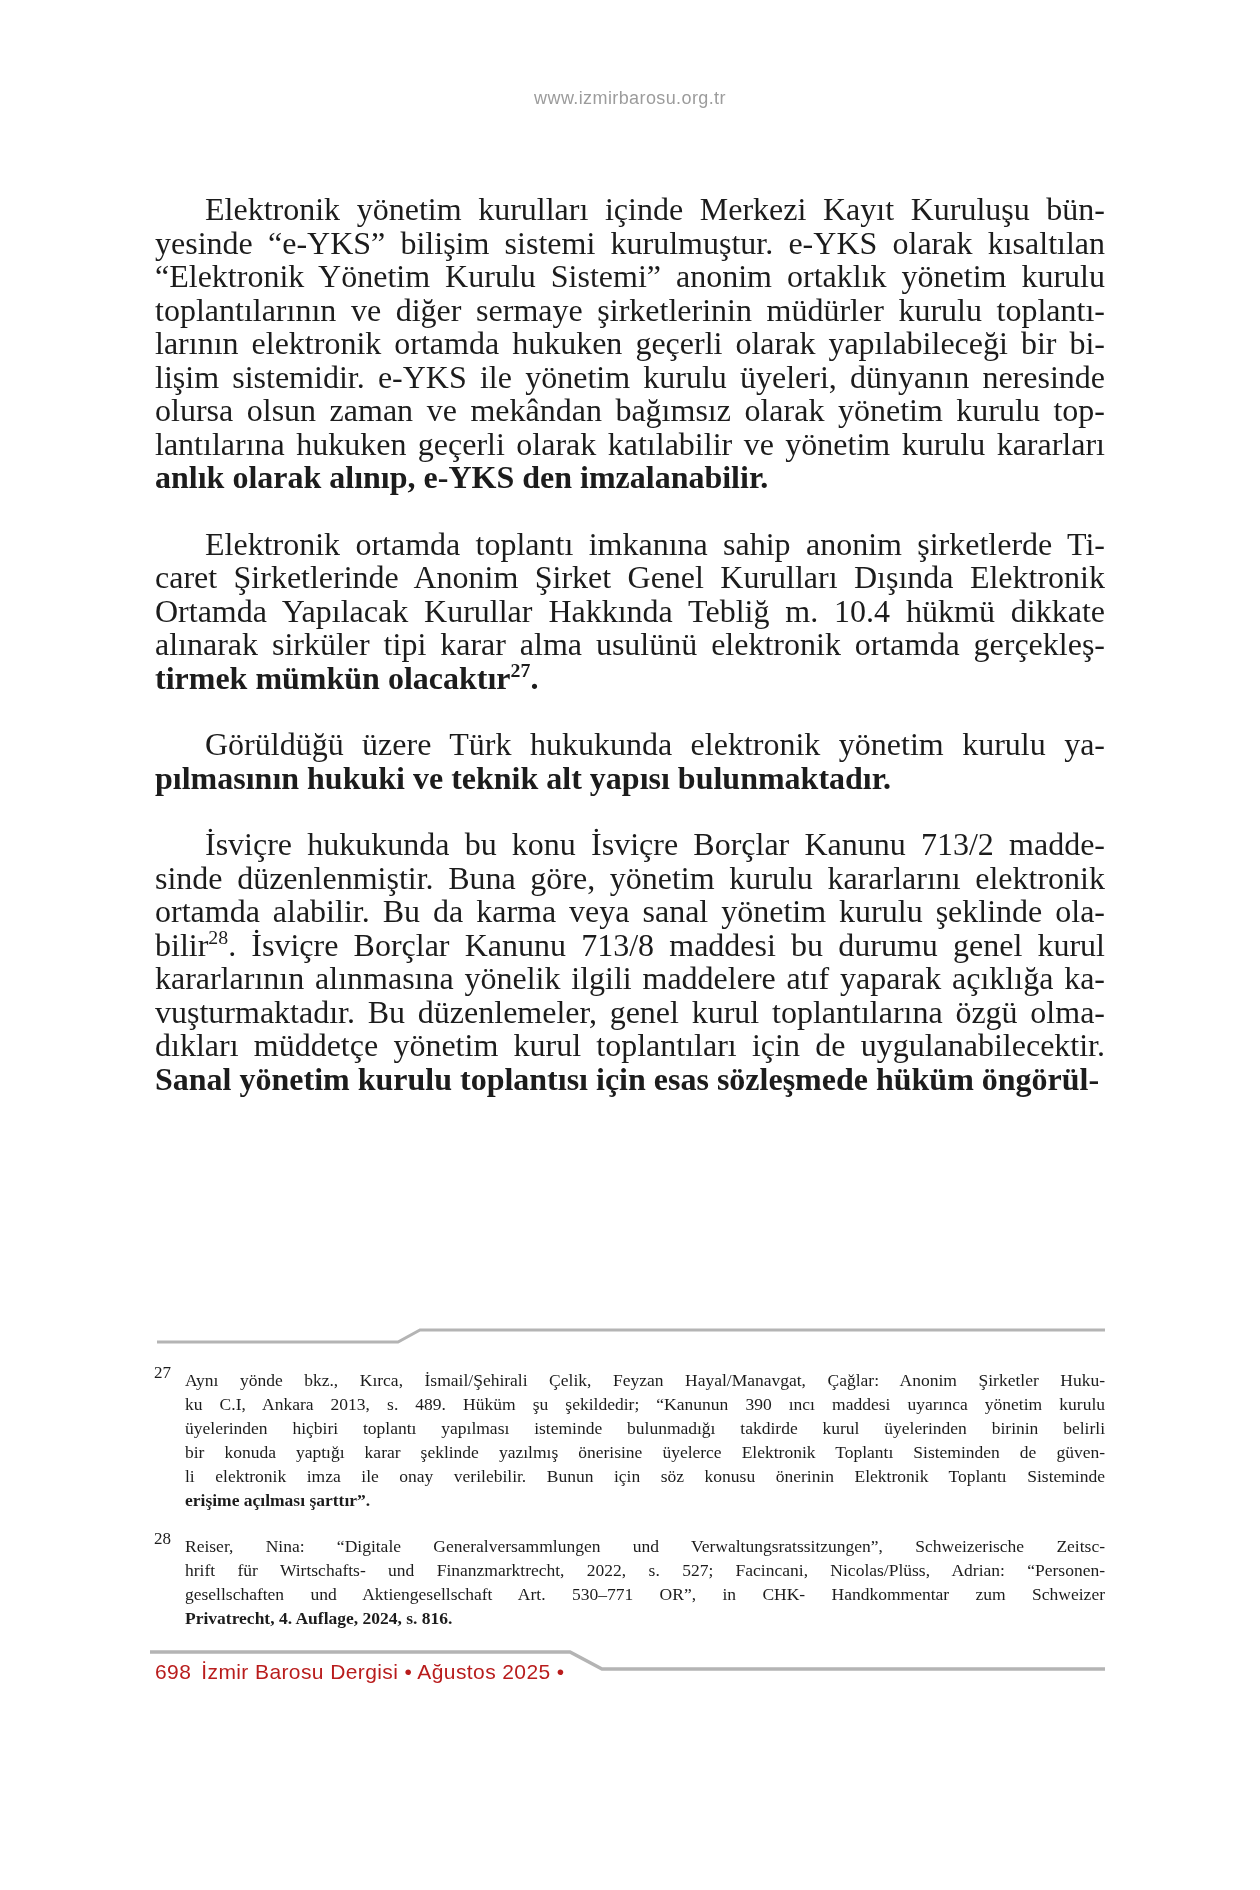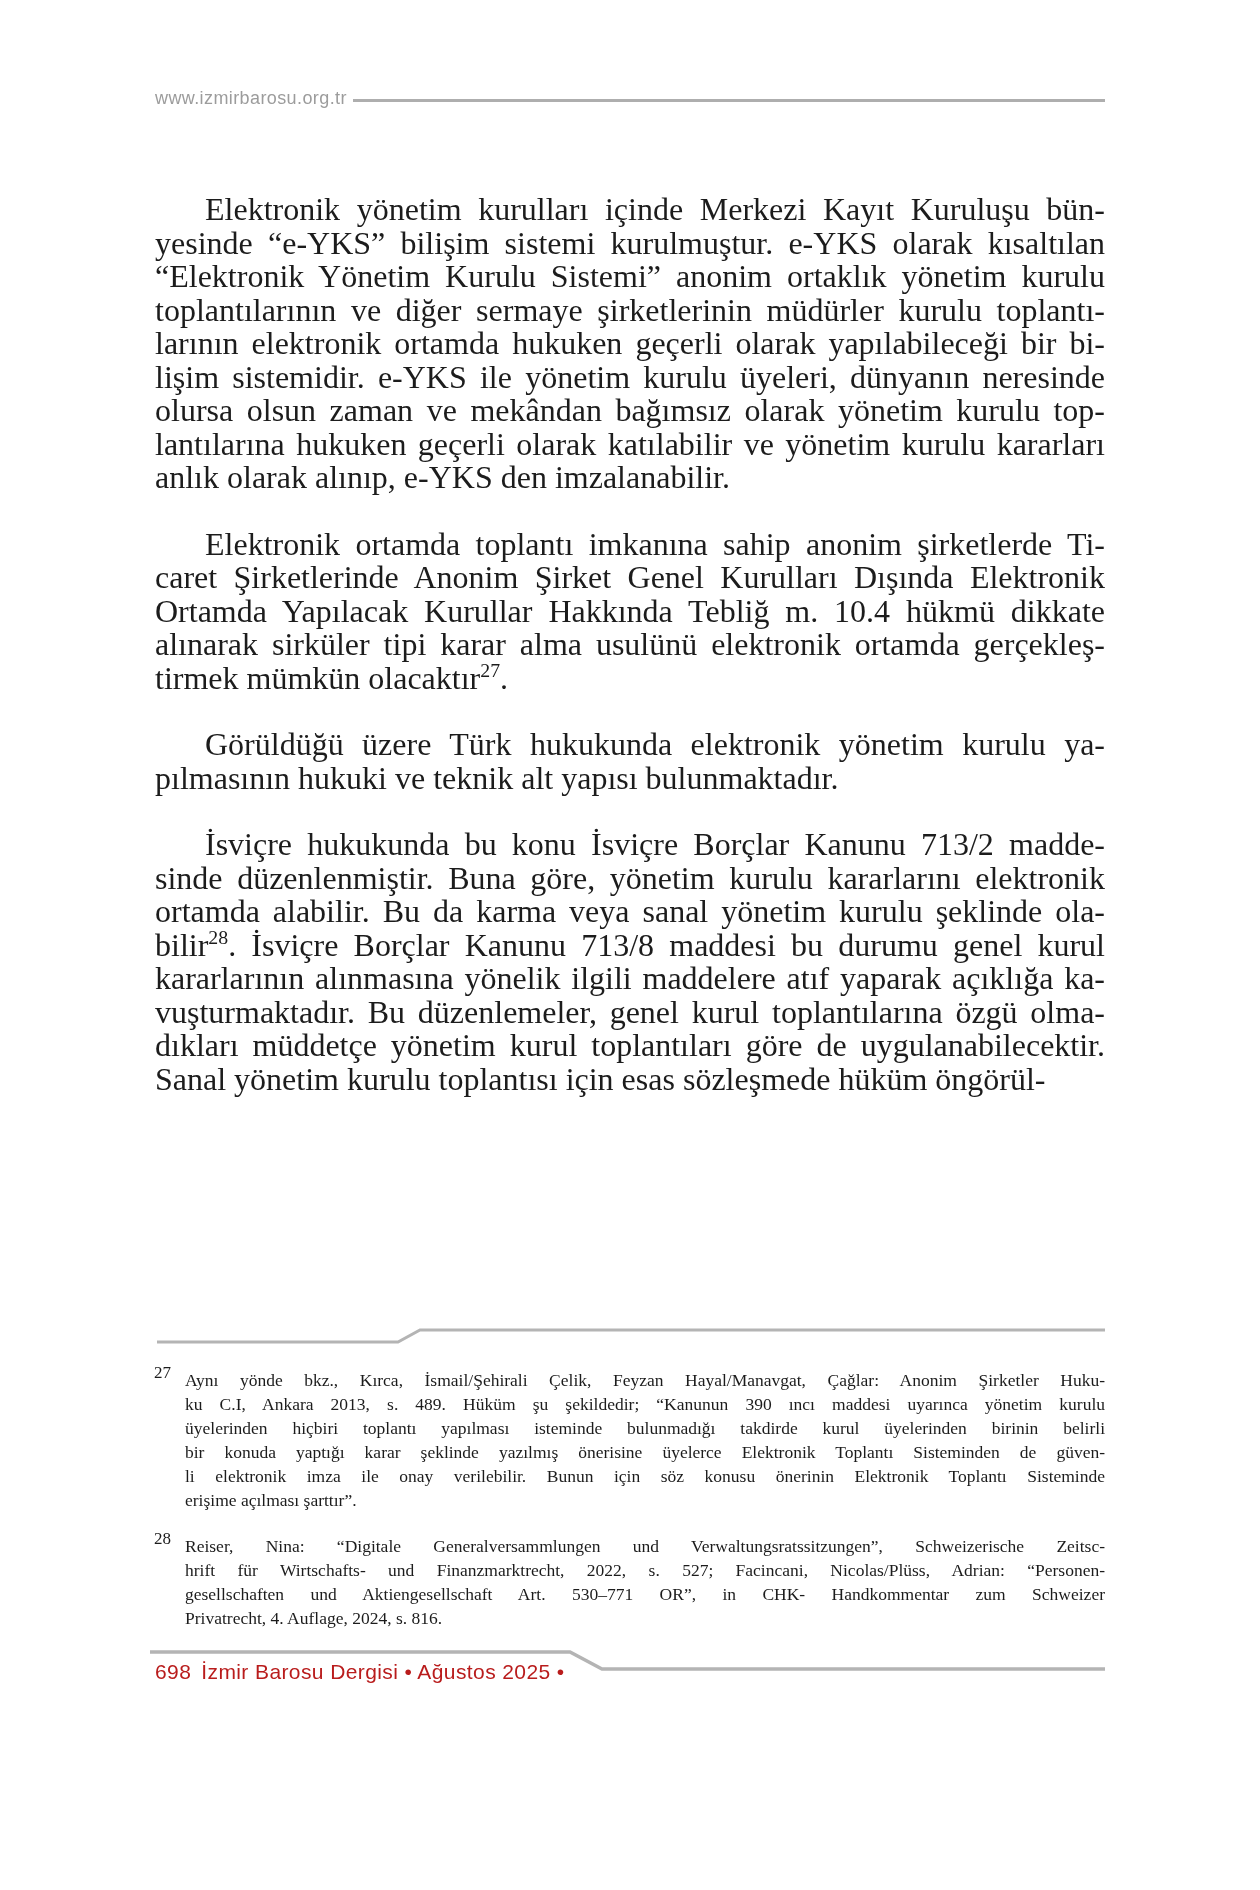--- a/index.html
+++ b/index.html
@@ -11,34 +11,34 @@
     font-family: "Liberation Serif", "DejaVu Serif", serif;
     color: #1c1c1c;
   }
   .page { position: absolute; inset: 0; }
 
   
   .header {
     position: absolute; left: 155px; top: 88px; width: 950px;
     display: flex; align-items: center;
     font-family: "Liberation Sans", "DejaVu Sans", sans-serif;
-    font-size: 18px; color: #9c9c9c; letter-spacing: 0.4px;
+    font-size: 18px; color: #9c9c9c; letter-spacing: 0.4px; flex-direction: column;
   }
   .header .rule {
     flex: 1; height: 3px; background: #aeaeae; margin-left: 6px; margin-top: 4px;
   }
 
   
   .body-text {
     position: absolute; left: 155px; top: 193px; width: 950px;
     font-size: 32px; line-height: 33.5px; color: #1c1c1c;
   }
   .para { margin: 0 0 33px 0; }
   .line { text-align: justify; text-align-last: justify; }
-  .line.last { text-align-last: left; }
+  .line.last { text-align-last: left; font-weight: bold; }
   .para .line.first { text-indent: 50px; }
   sup { font-size: 0.62em; line-height: 0; vertical-align: super; }
 
   
   .sep-svg { position: absolute; display: block; }
 
   
   .footnotes {
     position: absolute; left: 185px; top: 1368px; width: 920px;
     font-size: 17.5px; line-height: 24px; color: #1c1c1c;
@@ -90,21 +90,21 @@
         <div class="line first">Görüldüğü üzere Türk hukukunda elektronik yönetim kurulu ya-</div>
         <div class="line last">pılmasının hukuki ve teknik alt yapısı bulunmaktadır.</div>
       </div>
     <div class="para">
         <div class="line first">İsviçre hukukunda bu konu İsviçre Borçlar Kanunu 713/2 madde-</div>
         <div class="line">sinde düzenlenmiştir. Buna göre, yönetim kurulu kararlarını elektronik</div>
         <div class="line">ortamda alabilir. Bu da karma veya sanal yönetim kurulu şeklinde ola-</div>
         <div class="line"><span>bilir</span><sup>28</sup><span>. İsviçre Borçlar Kanunu 713/8 maddesi bu durumu genel kurul</span></div>
         <div class="line">kararlarının alınmasına yönelik ilgili maddelere atıf yaparak açıklığa ka-</div>
         <div class="line">vuşturmaktadır. Bu düzenlemeler, genel kurul toplantılarına özgü olma-</div>
-        <div class="line">dıkları müddetçe yönetim kurul toplantıları göre de uygulanabilecektir.</div>
+        <div class="line">dıkları müddetçe yönetim kurul toplantıları için de uygulanabilecektir.</div>
         <div class="line last">Sanal yönetim kurulu toplantısı için esas sözleşmede hüküm öngörül-</div>
       </div>
   </main>
 
   <svg class="sep-svg" style="left:150px; top:1327px;" width="955" height="20" viewBox="0 0 955 20">
     <polyline points="7,15 248,15 270,3 955,3" fill="none" stroke="#b4b4b4" stroke-width="3"></polyline>
   </svg>
 
   <section class="footnotes">
     <div class="footnote">

